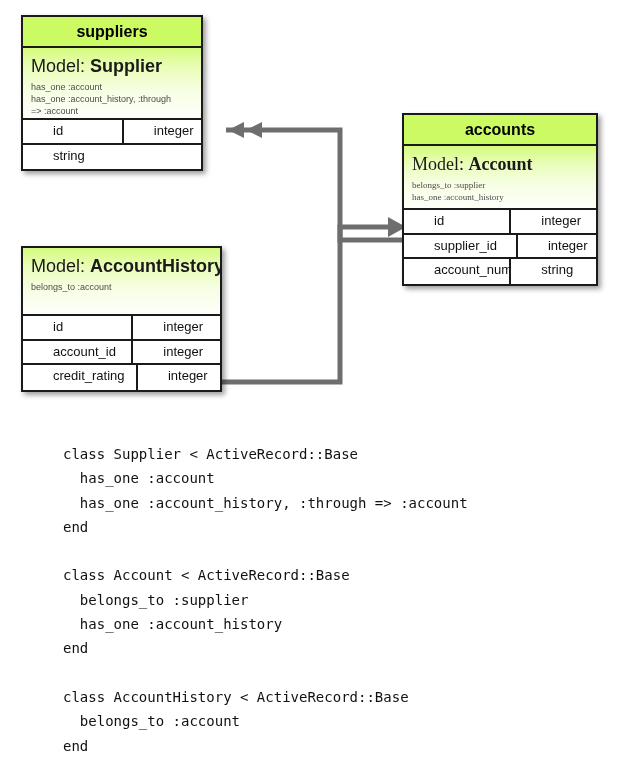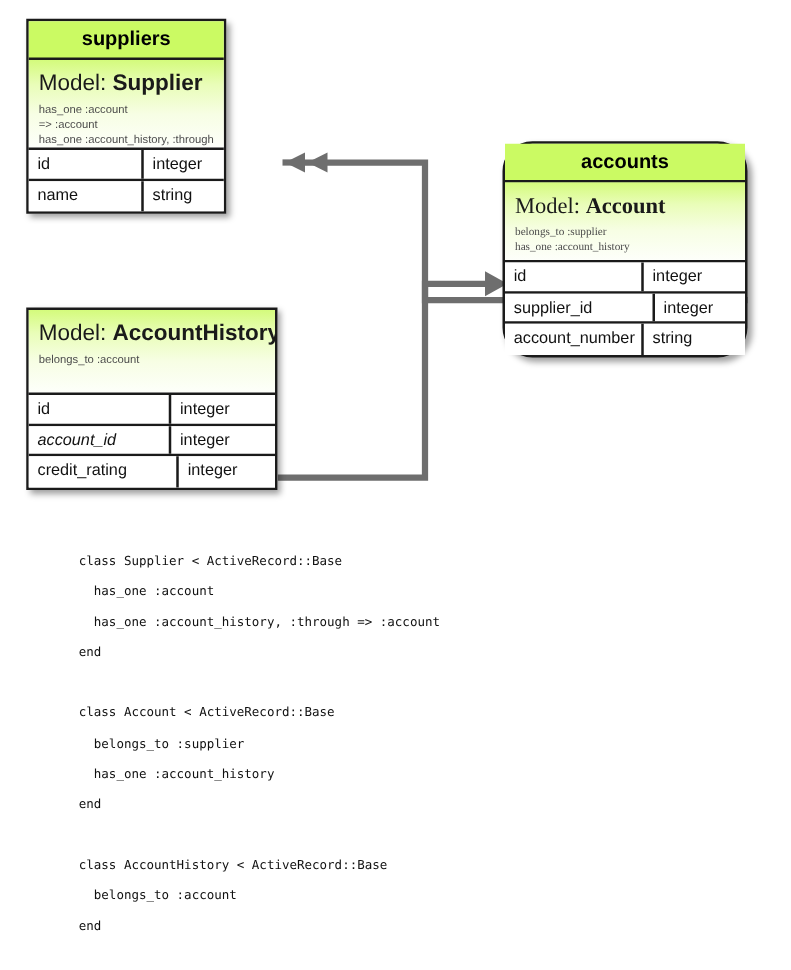--- a/index.html
+++ b/index.html
@@ -90,33 +90,34 @@
   .field-row.last { border-bottom: none; }
 
   .field-name, .field-type {
     box-sizing: border-box;
     font-size: 13px;
     color: #111111;
     line-height: 22px;
     padding-left: 7px;
     white-space: nowrap;
     overflow: hidden;
+    margin-left: 23px;
   }
   .field-name {
     border-right: 2px solid #1a1a1a;
   }
 
   
   #code-block {
     position: absolute;
     left: 63px;
     top: 428px;
     width: 560px;
     font-family: "DejaVu Sans Mono", "Liberation Mono", monospace;
-    font-size: 10px;
+    font-size: 14px;
     line-height: 24.3px;
     color: #111111;
     white-space: pre;
   }
 </style>
 </head>
 <body>
 
 <div id="canvas">
 
@@ -133,42 +134,41 @@
       <path d="M 244 130 L 226 130" stroke="#6e6e6e" stroke-width="5" fill="none"></path>
       <path d="M 228 130 L 244 122 L 244 138 z" fill="#6e6e6e"></path>
     </g>
 
     <g>
       <path d="M 222 382 L 340 382 L 340 227 L 390 227" fill="none" stroke="#6e6e6e" stroke-width="5" stroke-linecap="butt"></path>
       <path d="M 388 227 L 388 217 L 406 227 L 388 237 z" fill="#6e6e6e"></path>
     </g>
   </svg>
 
-  <div class="entity" id="entity-suppliers" style="left:21px; top:15px; width:160px;">
+  <div class="entity" id="entity-suppliers" style="left:21px; top:15px; width:182px;">
     <div class="entity-title">suppliers</div>
     <div class="entity-model" style="height:72px;">
       <div class="model-line">
         <span>Model:</span>
         <b>Supplier</b>
       </div>
       <div class="assoc-line">has_one :account</div>
+      <div class="assoc-line">has_one :account_history, :through</div>
       <div class="assoc-line">=&gt; :account</div>
-      <div class="assoc-line">has_one :account_history, :through</div>
     </div>
     <div class="field-row">
       <div class="field-name" style="width:114px;">id</div>
       <div class="field-type" style="width:79px;">integer</div>
     </div>
     <div class="field-row last">
-      <div class="field-name" style="width:114px;">name</div>
       <div class="field-type" style="width:79px;">string</div>
     </div>
   </div>
 
-  <div class="entity" id="entity-accounts" style="left:402px; top:113px; width:196px;border-radius:24px;">
+  <div class="entity" id="entity-accounts" style="left:402px; top:113px; width:196px;">
     <div class="entity-title">accounts</div>
     <div class="entity-model" style="height:64px;font-family:Liberation Serif, serif;">
       <div class="model-line">
         <span>Model:</span>
         <b>Account</b>
       </div>
       <div class="assoc-line">belongs_to :supplier</div>
       <div class="assoc-line">has_one :account_history</div>
     </div>
     <div class="field-row">
@@ -191,21 +191,21 @@
         <span>Model:</span>
         <b>AccountHistory</b>
       </div>
       <div class="assoc-line">belongs_to :account</div>
     </div>
     <div class="field-row">
       <div class="field-name" style="width:114px;">id</div>
       <div class="field-type" style="width:83px;">integer</div>
     </div>
     <div class="field-row">
-      <div class="field-name" style="width:114px;font-style:italic;">account_id</div>
+      <div class="field-name" style="width:114px;">account_id</div>
       <div class="field-type" style="width:83px;">integer</div>
     </div>
     <div class="field-row last">
       <div class="field-name" style="width:130px;">credit_rating</div>
       <div class="field-type" style="width:83px;">integer</div>
     </div>
   </div>
 
   <pre id="code-block">class Supplier &lt; ActiveRecord::Base
   has_one :account

